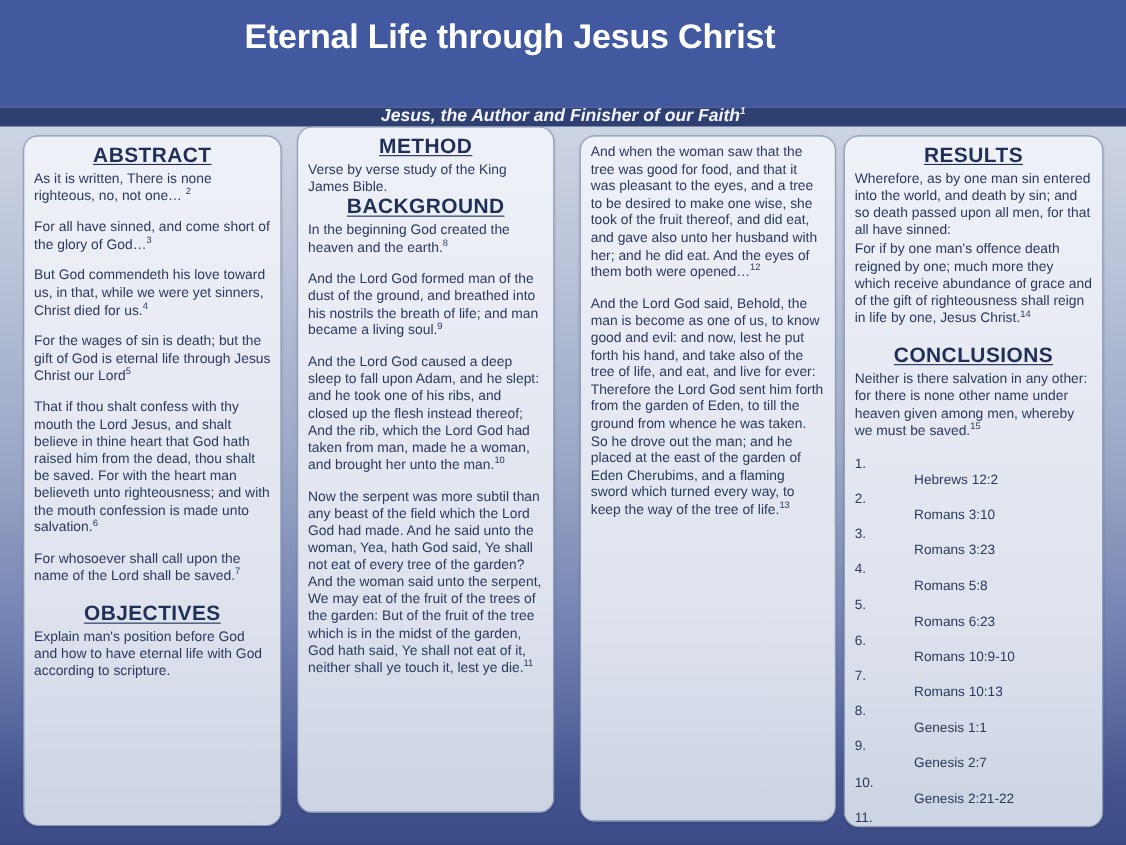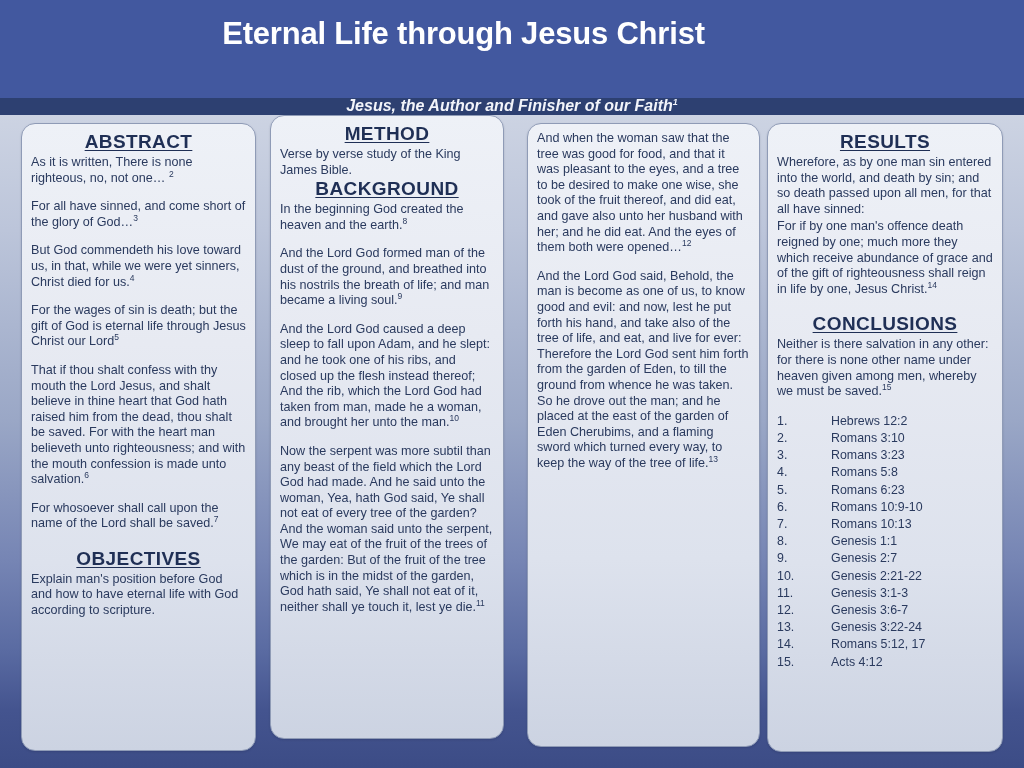--- a/index.html
+++ b/index.html
@@ -132,20 +132,21 @@
     color: #2a3a5e;
   }
   .ref-num {
     width: 54px;
     flex: 0 0 54px;
     text-align: left;
   }
   .ref-text {
     flex: 1 1 auto;
     text-align: left;
+    margin-top: 15px;
   }
 </style>
 </head>
 <body>
 
 <div id="poster">
 
   <div id="header-band"></div>
   <div id="header-stripe"></div>
   <div id="poster-title">Eternal Life through Jesus Christ</div>

